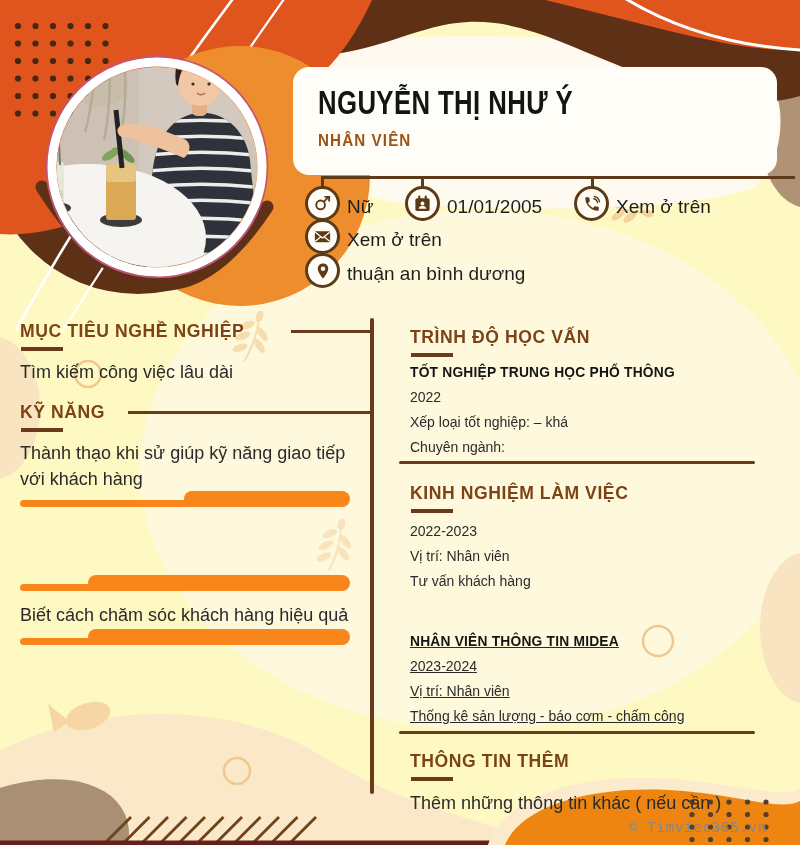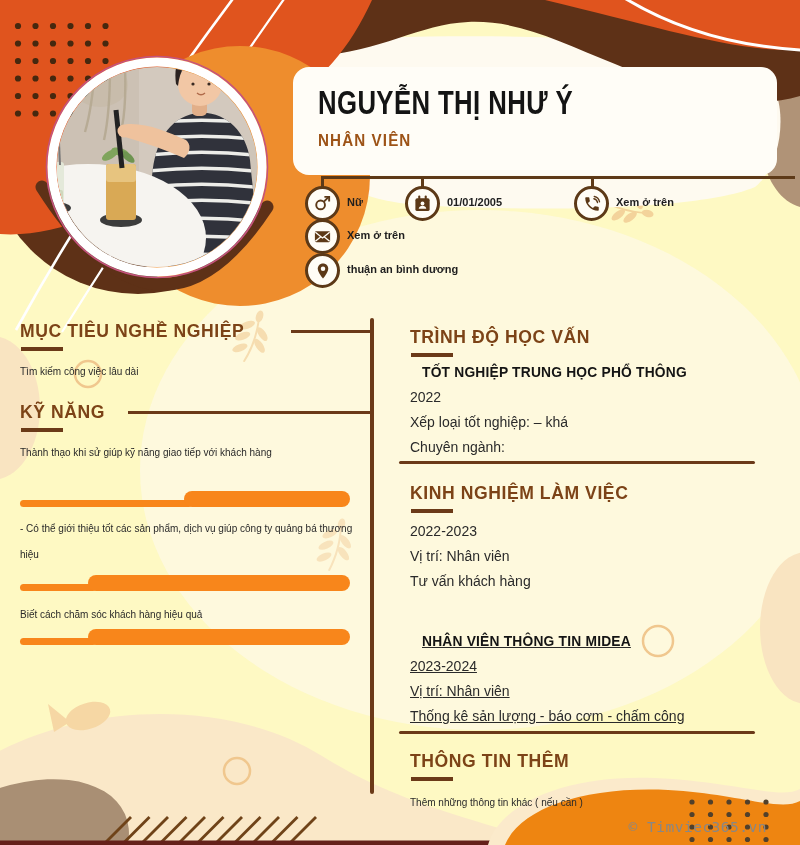--- a/index.html
+++ b/index.html
@@ -28,60 +28,60 @@
   .c-v1{ left:321px; top:176px; width:2.5px; height:96px; }
   .c-v2{ left:421px; top:176px; width:2.5px; height:14px; }
   .c-v3{ left:591px; top:176px; width:2.5px; height:14px; }
   .cicon{ position:absolute; width:35px; height:35px; border-radius:50%;
     background:#FFFDF6; border:3.4px solid #5C3917; z-index:2;
     display:flex; align-items:center; justify-content:center; }
   .cicon svg{ display:block; }
   .ci1{ left:305px; top:186px; } .ci2{ left:405px; top:186px; }
   .ci3{ left:574px; top:186px; } .ci4{ left:305px; top:219px; }
   .ci5{ left:305px; top:253px; }
-  .clabel{ position:absolute; z-index:2; font-size:11px; color:#1E1E1E; white-space:nowrap;font-weight:bold; }
+  .clabel{ position:absolute; z-index:2; font-size:19px; color:#1E1E1E; white-space:nowrap; }
   .cl1{ left:347px; top:196px; } .cl2{ left:447px; top:196px; }
   .cl3{ left:616px; top:196px; } .cl4{ left:347px; top:229px; }
   .cl5{ left:347px; top:263px;text-align:right; }
 
   
   .vdivider{ position:absolute; left:370px; top:318px; width:4px; height:476px;
     background:#6B3A18; border-radius:2px; z-index:1; }
   .hrule{ position:absolute; height:2.6px; background:#6B3A18; z-index:1; }
   .r-obj{ left:291px; top:330px; width:80px; }
   .r-skill{ left:128px; top:411px; width:243px; }
   .sec-h{ position:absolute; font-size:18.5px; font-weight:bold; color:#7C4317;
     letter-spacing:.6px; z-index:2; white-space:nowrap; transform:scaleX(.95); transform-origin:left top;}
   .sec-u{ position:absolute; width:42px; height:3.5px; background:#6B3A18; z-index:2; }
   .h-obj{ left:20px; top:320px; } .u-obj{ left:21px; top:347px; }
   .h-skill{ left:20px; top:401px; } .u-skill{ left:21px; top:428px; }
   .h-edu{ left:410px; top:326px; } .u-edu{ left:411px; top:353px; }
   .h-exp{ left:410px; top:482px; } .u-exp{ left:411px; top:509px; }
   .h-more{ left:410px; top:750px; } .u-more{ left:411px; top:777px; }
 
-  .body-text{ position:absolute; font-size:10px; color:#2A2A2A; line-height:26px; z-index:2; }
+  .body-text{ position:absolute; font-size:18px; color:#2A2A2A; line-height:26px; z-index:2; }
   .t-obj{ left:20px; top:359px; width:340px; }
   .sk-t1{ left:20px; top:440px; width:338px; }
   .sk-t2{ left:20px; top:516px; width:338px; }
   .sk-t3{ left:20px; top:602px; width:338px; }
 
   .skill-bar{ position:absolute; left:20px; width:330px; height:16px; z-index:2; }
   .sk-b1{ top:491px; } .sk-b2{ top:575px; } .sk-b3{ top:629px; }
   .skill-bar .thin{ position:absolute; left:0; bottom:0; height:7px;
     width:var(--split,50%); background:#F8861B; border-radius:4px; }
   .skill-bar .thick{ position:absolute; right:0; bottom:0; height:16px;
     left:calc(var(--split,50%) - 8px); background:#F8861B; border-radius:9px; }
 
   .rdiv{ position:absolute; left:399px; width:356px; height:3px; background:#6B3A18;
     border-radius:2px; z-index:2; }
   .rd1{ top:461px; } .rd2{ top:731px; }
 
   .entry{ position:absolute; left:410px; width:350px; z-index:2; font-size:14px;
     color:#2A2A2A; line-height:25px; }
-  .entry b{ color:#141414; font-size:13.8px; letter-spacing:.2px;margin-left:12px; }
+  .entry b{ color:#141414; font-size:13.8px; letter-spacing:.2px; }
   .e-edu{ top:360px; } .e-job1{ top:519px; } .e-job2{ top:629px;text-decoration:underline; }
   .t-more{ left:410px; top:790px; width:350px; }
 
   .watermark{ position:absolute; top:819px; right:33px; z-index:4;
     font-family:"DejaVu Sans Mono",monospace; font-size:14.5px; color:#878787;
     letter-spacing:.5px; }
 </style>
 </head>
 <body>
 
@@ -369,21 +369,20 @@
   <div class="body-text t-obj">Tìm kiếm công việc lâu dài</div>
 
   <div class="sec-h h-skill">KỸ NĂNG</div>
   <div class="sec-u u-skill"></div>
 
   <div class="body-text sk-t1">Thành thạo khi sử giúp kỹ năng giao tiếp với khách hàng</div>
   <div class="skill-bar sk-b1" style="--split: 52%;">
       <span class="thin"></span>
       <span class="thick"></span>
     </div>
-  <div class="body-text sk-t2">- Có thể giới thiệu tốt các sản phẩm, dịch vụ giúp công ty quảng bá thương hiệu</div>
   <div class="skill-bar sk-b2" style="--split: 23%;">
       <span class="thin"></span>
       <span class="thick"></span>
     </div>
   <div class="body-text sk-t3">Biết cách chăm sóc khách hàng hiệu quả</div>
   <div class="skill-bar sk-b3" style="--split: 23%;">
       <span class="thin"></span>
       <span class="thick"></span>
     </div>
 

